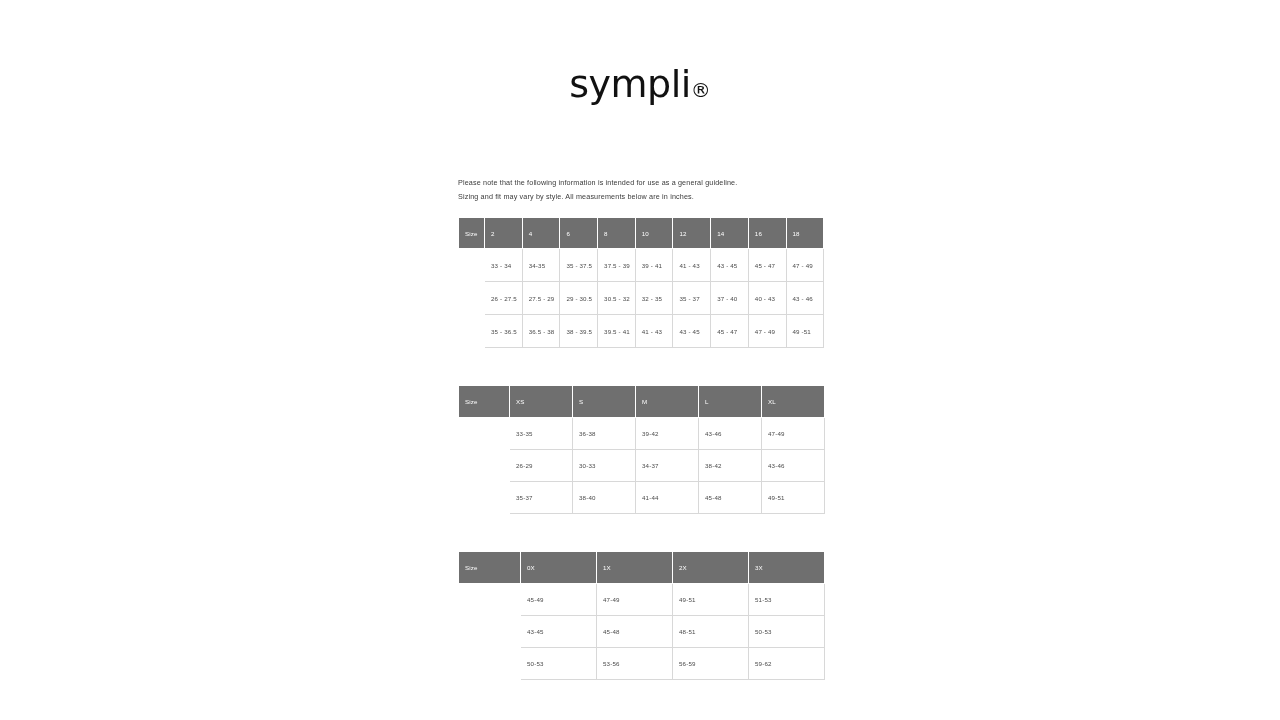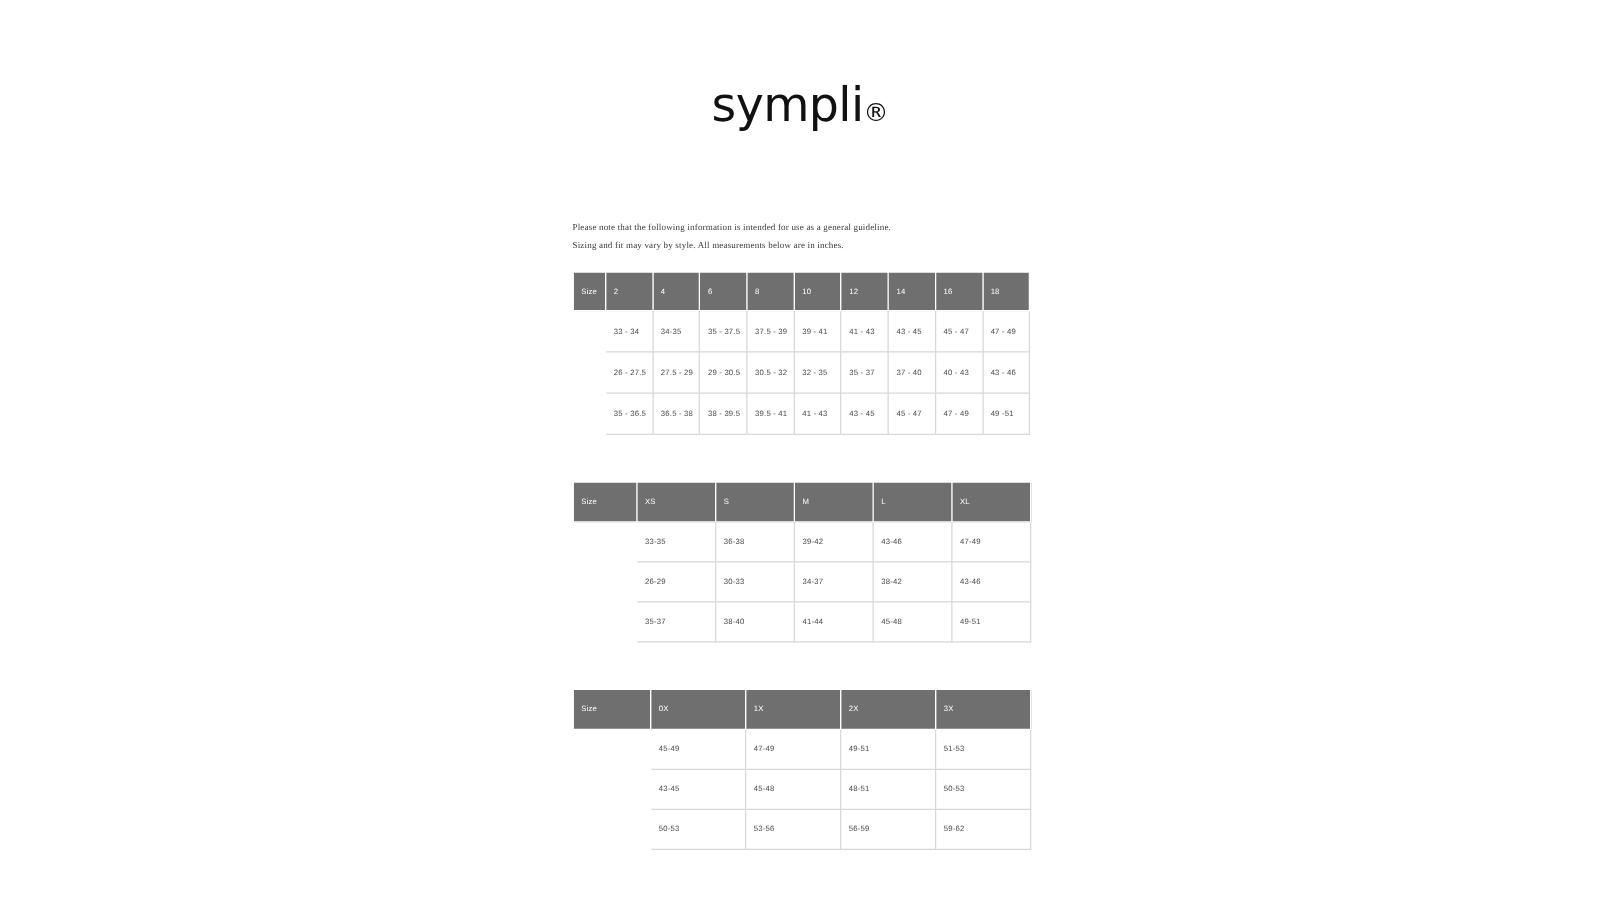--- a/index.html
+++ b/index.html
@@ -42,21 +42,20 @@
     left: 458px;
     top: 176px;
     width: 366px;
   }
   .note {
     font-size: 7.2px;
     line-height: 13.5px;
     color: #3a3a3a;
     letter-spacing: 0.15px;
     margin: 0 0 14px 0;
-    font-family: Liberation Serif, serif;
   }
   table.sizechart {
     border-collapse: collapse;
     table-layout: fixed;
     margin-bottom: 37px;
     background: #ffffff;
   }
   table.sizechart td {
     border: 1px solid #ffffff;
     font-size: 6.2px;

